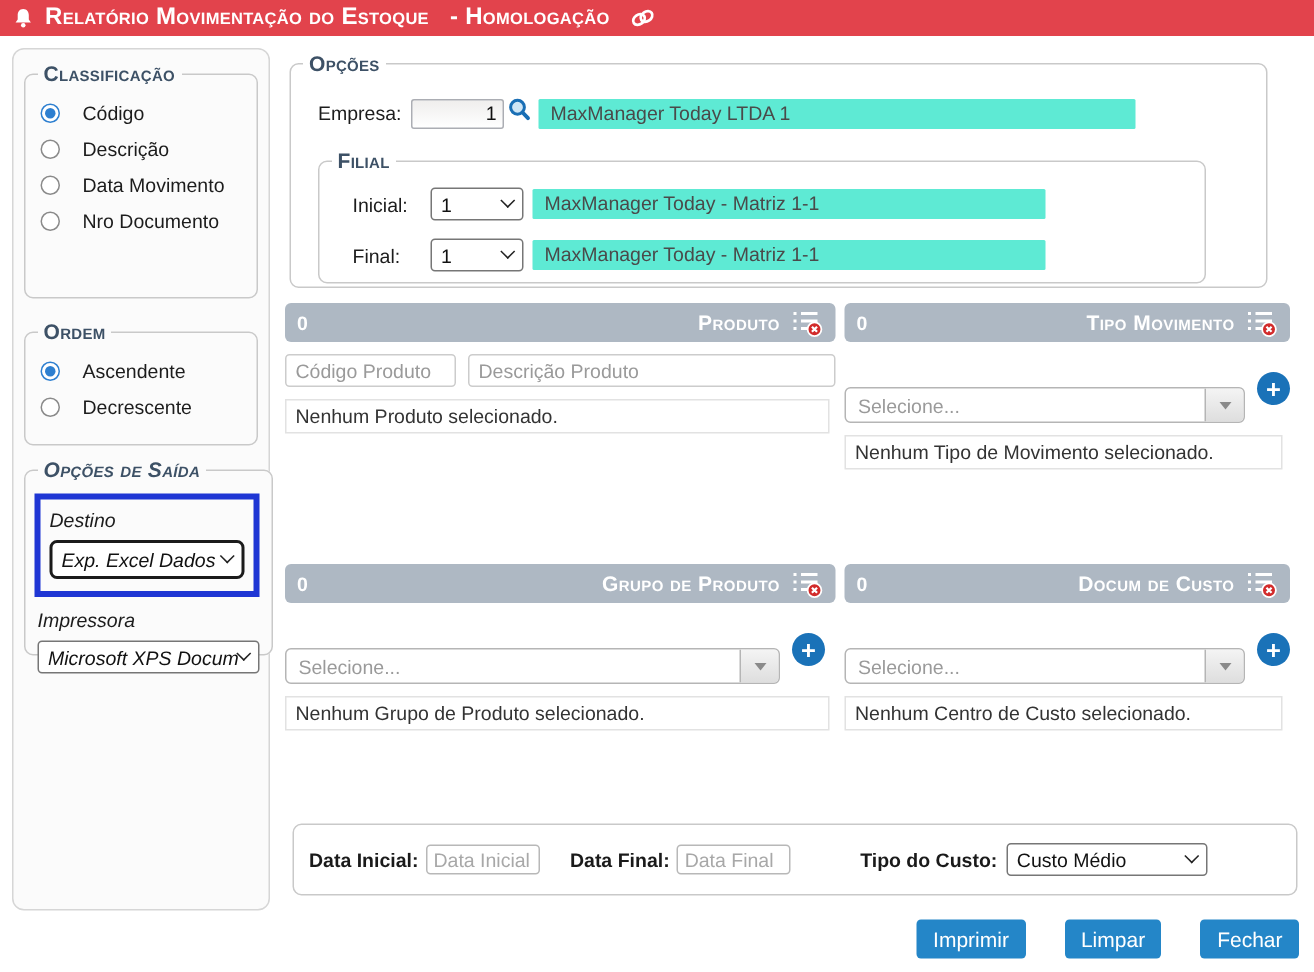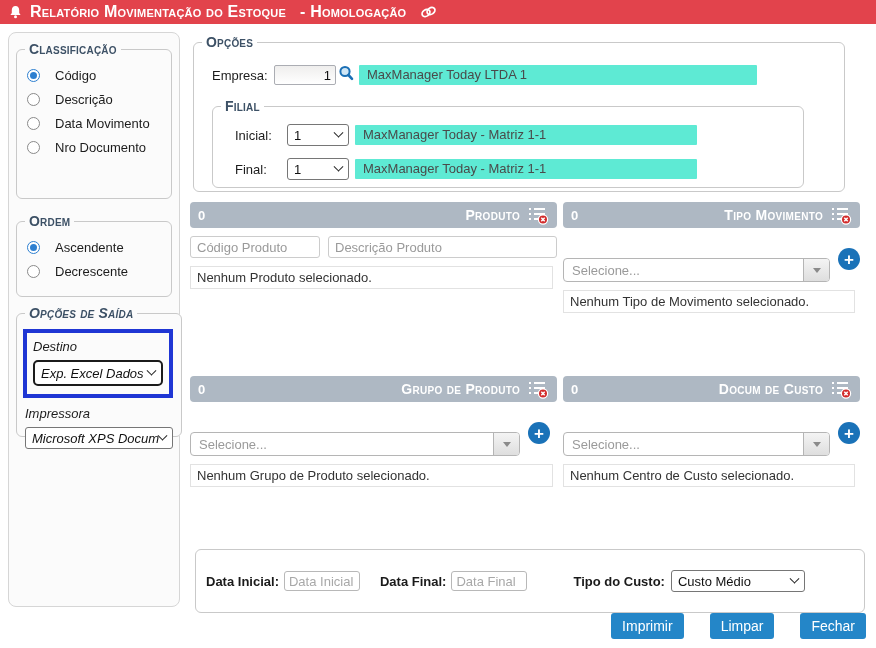--- a/index.html
+++ b/index.html
@@ -68,21 +68,21 @@
   .phead { height:26px; background:#aeb8c3; border-radius:4px; display:flex; align-items:center;
     padding:0 8px; color:#fff; }
   .phead .cnt { font-size:13px; font-weight:bold; }
   .phead .ptitle { margin-left:auto; font-variant:small-caps; font-weight:bold; font-size:14px; letter-spacing:.3px; }
   .phead .clear { margin-left:8px; flex:none; cursor:pointer; display:flex; }
 
   .pbody { margin-top:8px; display:flex; align-items:center; }
   .ph-input { height:22px; border:1px solid #ccc; border-radius:3px; font-size:13px; padding:0 6px;
     color:#333; font-family:"Liberation Sans", sans-serif; }
   .ph-input::placeholder { color:#9a9a9a; }
-  .in-cod { width:130px; }
+  .in-cod { width:114px; }
   .in-desc { width:245px; margin-left:8px; }
 
   .combo { height:24px; border:1px solid #b5b5b5; border-radius:4px; background:#fff; display:flex;
     align-items:stretch; overflow:hidden; cursor:default;margin-top:22px; }
   .combo .cval { flex:1; font-size:13px; color:#9a9a9a; display:flex; align-items:center; padding:0 8px; }
   .combo .carrow { width:26px; border-left:1px solid #b5b5b5; background:linear-gradient(#f4f4f4,#dedede);
     display:flex; align-items:center; justify-content:center; }
   .tri-down { width:0; height:0; border-left:4px solid transparent; border-right:4px solid transparent;
     border-top:5px solid #8a8a8a; }
   .combo-wide { width:268px; }
@@ -90,21 +90,21 @@
     font-weight:bold; display:flex; align-items:center; justify-content:center; margin-left:8px; cursor:pointer;
     line-height:1; flex:none; }
 
   .empty-msg { margin-top:8px; height:23px; border:1px solid #e2e2e2; line-height:21px; padding:0 6px;
     font-size:13px; color:#333; background:#fff; }
   .p-produto .empty-msg { width:363px; }
   .p-tipomov .empty-msg, .p-centro .empty-msg { width:292px; }
   .p-grupo .empty-msg { width:363px; }
 
   
-  .footbox { position:absolute; left:195px; top:549px; width:670px; height:64px; border:1px solid #c9c9c9;
+  .footbox { position:absolute; left:195px; top:549px; width:670px; height:48px; border:1px solid #c9c9c9;
     border-radius:6px; display:flex; align-items:center; padding:0 10px; }
   .blabel { font-size:13px; font-weight:bold; color:#1a1a1a; }
   .date-input { width:76px; height:20px; border:1px solid #b8b8b8; border-radius:3px; font-size:13px;
     padding:0 4px; margin-left:5px; color:#333; font-family:"Liberation Sans", sans-serif; }
   .date-input::placeholder { color:#a8a8a8; }
   .gap1 { margin-left:20px; }
   .gap2 { margin-left:46px; }
   .fsel { width:134px; margin-left:6px; }
 
   

